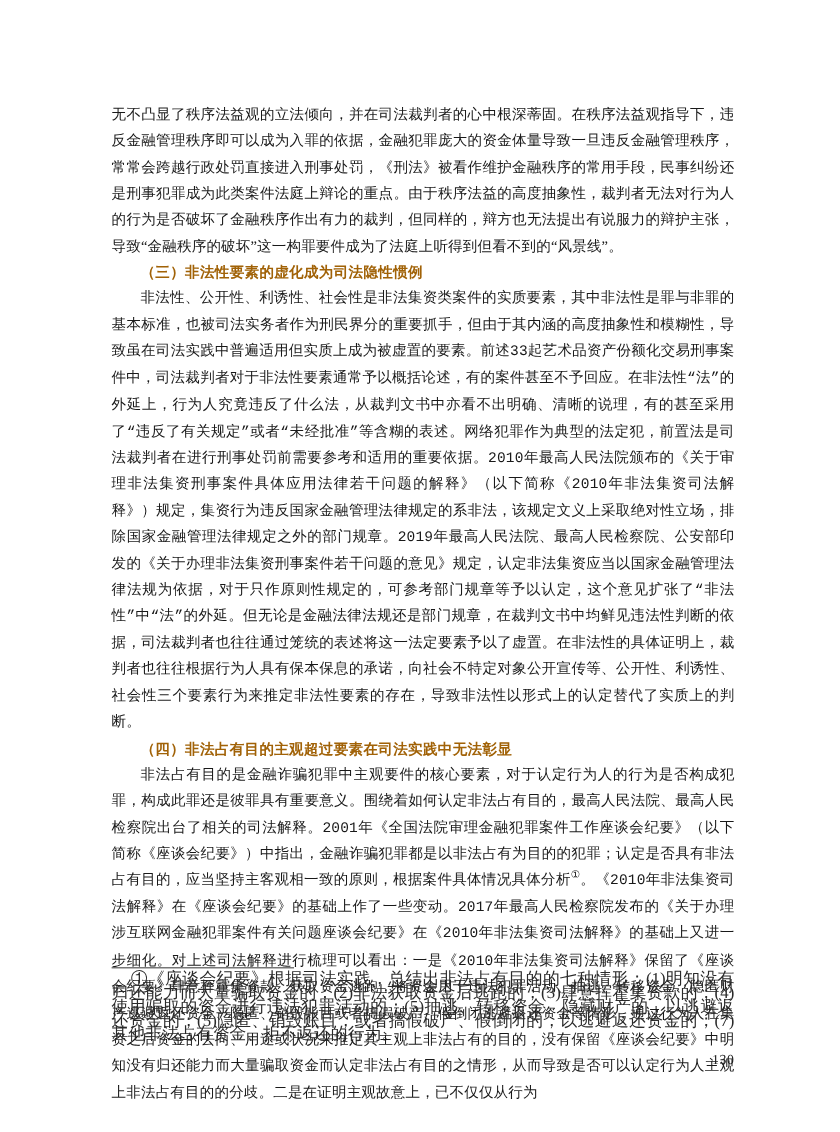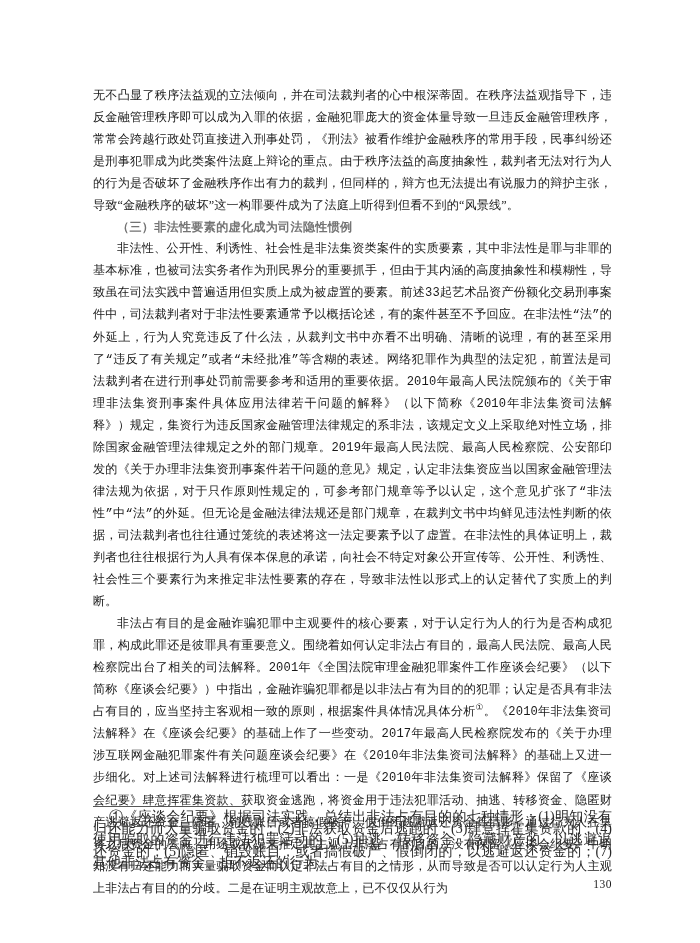--- a/index.html
+++ b/index.html
@@ -41,21 +41,21 @@
     font-family: Liberation Mono, monospace;
   }
   
   .subhead {
     font-size: 12.1px;
     line-height: 22.05px;
     margin: 0;
     text-indent: 24px;
     font-weight: bold;
     letter-spacing: 0.3px;
-    color: #737373;
+    color: #a16207;
   }
   
   .footnote-zone {
     position: absolute;
     left: 93px;
     top: 806px;
     width: 519px;
   }
   .footnote-rule {
     width: 152px;
@@ -95,20 +95,21 @@
 <div class="page">
 
   <div class="content">
 
     <p class="para">无不凸显了秩序法益观的立法倾向，并在司法裁判者的心中根深蒂固。在秩序法益观指导下，违反金融管理秩序即可以成为入罪的依据，金融犯罪庞大的资金体量导致一旦违反金融管理秩序，常常会跨越行政处罚直接进入刑事处罚，《刑法》被看作维护金融秩序的常用手段，民事纠纷还是刑事犯罪成为此类案件法庭上辩论的重点。由于秩序法益的高度抽象性，裁判者无法对行为人的行为是否破坏了金融秩序作出有力的裁判，但同样的，辩方也无法提出有说服力的辩护主张，导致“金融秩序的破坏”这一构罪要件成为了法庭上听得到但看不到的“风景线”。</p>
 
     <h3 class="subhead">（三）非法性要素的虚化成为司法隐性惯例</h3>
 
     <p class="para indent">非法性、公开性、利诱性、社会性是非法集资类案件的实质要素，其中非法性是罪与非罪的基本标准，也被司法实务者作为刑民界分的重要抓手，但由于其内涵的高度抽象性和模糊性，导致虽在司法实践中普遍适用但实质上成为被虚置的要素。前述33起艺术品资产份额化交易刑事案件中，司法裁判者对于非法性要素通常予以概括论述，有的案件甚至不予回应。在非法性“法”的外延上，行为人究竟违反了什么法，从裁判文书中亦看不出明确、清晰的说理，有的甚至采用了“违反了有关规定”或者“未经批准”等含糊的表述。网络犯罪作为典型的法定犯，前置法是司法裁判者在进行刑事处罚前需要参考和适用的重要依据。2010年最高人民法院颁布的《关于审理非法集资刑事案件具体应用法律若干问题的解释》（以下简称《2010年非法集资司法解释》）规定，集资行为违反国家金融管理法律规定的系非法，该规定文义上采取绝对性立场，排除国家金融管理法律规定之外的部门规章。2019年最高人民法院、最高人民检察院、公安部印发的《关于办理非法集资刑事案件若干问题的意见》规定，认定非法集资应当以国家金融管理法律法规为依据，对于只作原则性规定的，可参考部门规章等予以认定，这个意见扩张了“非法性”中“法”的外延。但无论是金融法律法规还是部门规章，在裁判文书中均鲜见违法性判断的依据，司法裁判者也往往通过笼统的表述将这一法定要素予以了虚置。在非法性的具体证明上，裁判者也往往根据行为人具有保本保息的承诺，向社会不特定对象公开宣传等、公开性、利诱性、社会性三个要素行为来推定非法性要素的存在，导致非法性以形式上的认定替代了实质上的判断。</p>
 
+    <h3 class="subhead">（四）非法占有目的主观超过要素在司法实践中无法彰显</h3>
 
     <p class="para indent"><span>非法占有目的是金融诈骗犯罪中主观要件的核心要素，对于认定行为人的行为是否构成犯罪，构成此罪还是彼罪具有重要意义。围绕着如何认定非法占有目的，最高人民法院、最高人民检察院出台了相关的司法解释。2001年《全国法院审理金融犯罪案件工作座谈会纪要》（以下简称《座谈会纪要》）中指出，金融诈骗犯罪都是以非法占有为目的的犯罪；认定是否具有非法占有目的，应当坚持主客观相一致的原则，根据案件具体情况具体分析</span><span class="sup">①</span><span>。《2010年非法集资司法解释》在《座谈会纪要》的基础上作了一些变动。2017年最高人民检察院发布的《关于办理涉互联网金融犯罪案件有关问题座谈会纪要》在《2010年非法集资司法解释》的基础上又进一步细化。对上述司法解释进行梳理可以看出：一是《2010年非法集资司法解释》保留了《座谈会纪要》肆意挥霍集资款、获取资金逃跑，将资金用于违法犯罪活动、抽逃、转移资金、隐匿财产逃避返还资金、隐匿、销毁账目或者搞假破产、假倒闭逃避返还资金等情形，通过行为人在集资之后资金的去向、用途或状况来推定其主观上非法占有的目的，没有保留《座谈会纪要》中明知没有归还能力而大量骗取资金而认定非法占有目的之情形，从而导致是否可以认定行为人主观上非法占有目的的分歧。二是在证明主观故意上，已不仅仅从行为</span></p>
 
   </div>
 
   <div class="footnote-zone">
     <div class="footnote-rule"></div>
     <p class="footnote"><span>①</span><span>《座谈会纪要》根据司法实践，总结出非法占有目的的七种情形：(1)明知没有归还能力而大量骗取资金的；(2)非法获取资金后逃跑的；(3)肆意挥霍集资款的；(4)使用骗取的资金进行违法犯罪活动的；(5)抽逃、转移资金、隐藏财产的，以逃避返还资金的；(5)隐匿、销毁账目，或者搞假破产、假倒闭的，以逃避返还资金的；(7)其他非法占有资金、拒不返还的行为。</span></p>
   </div>
 

